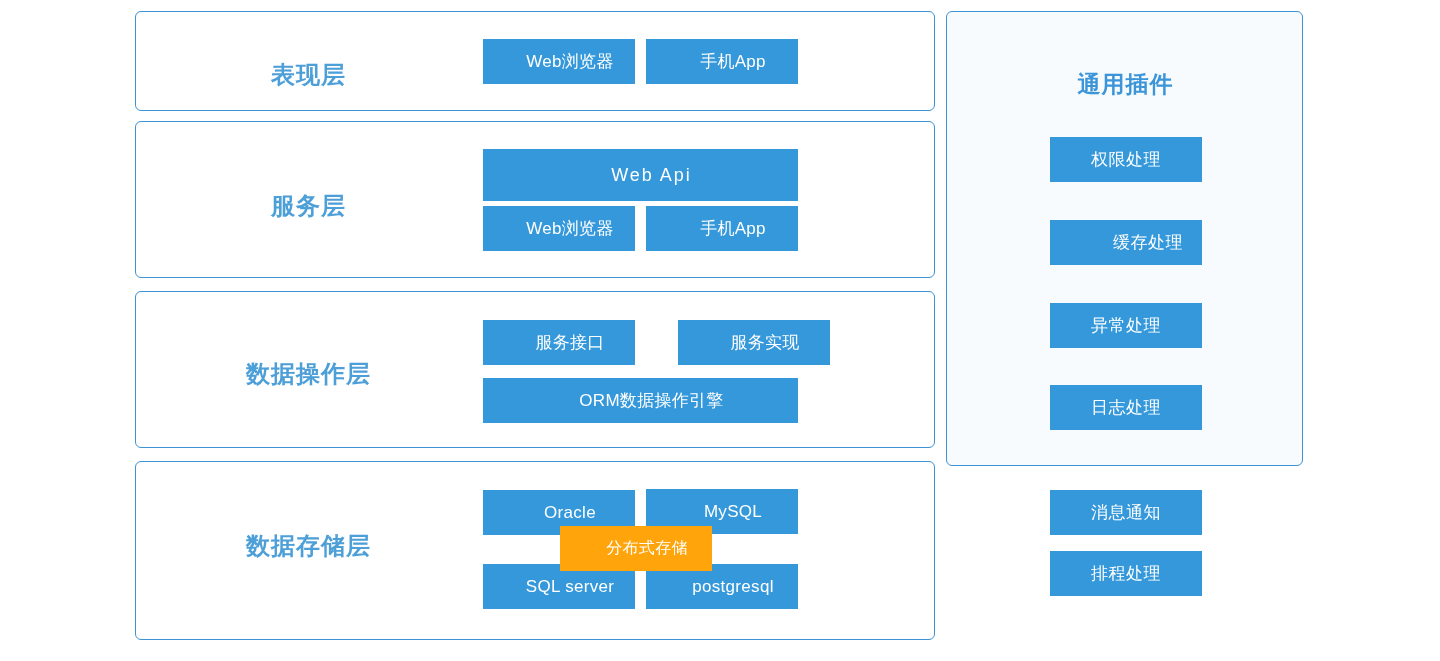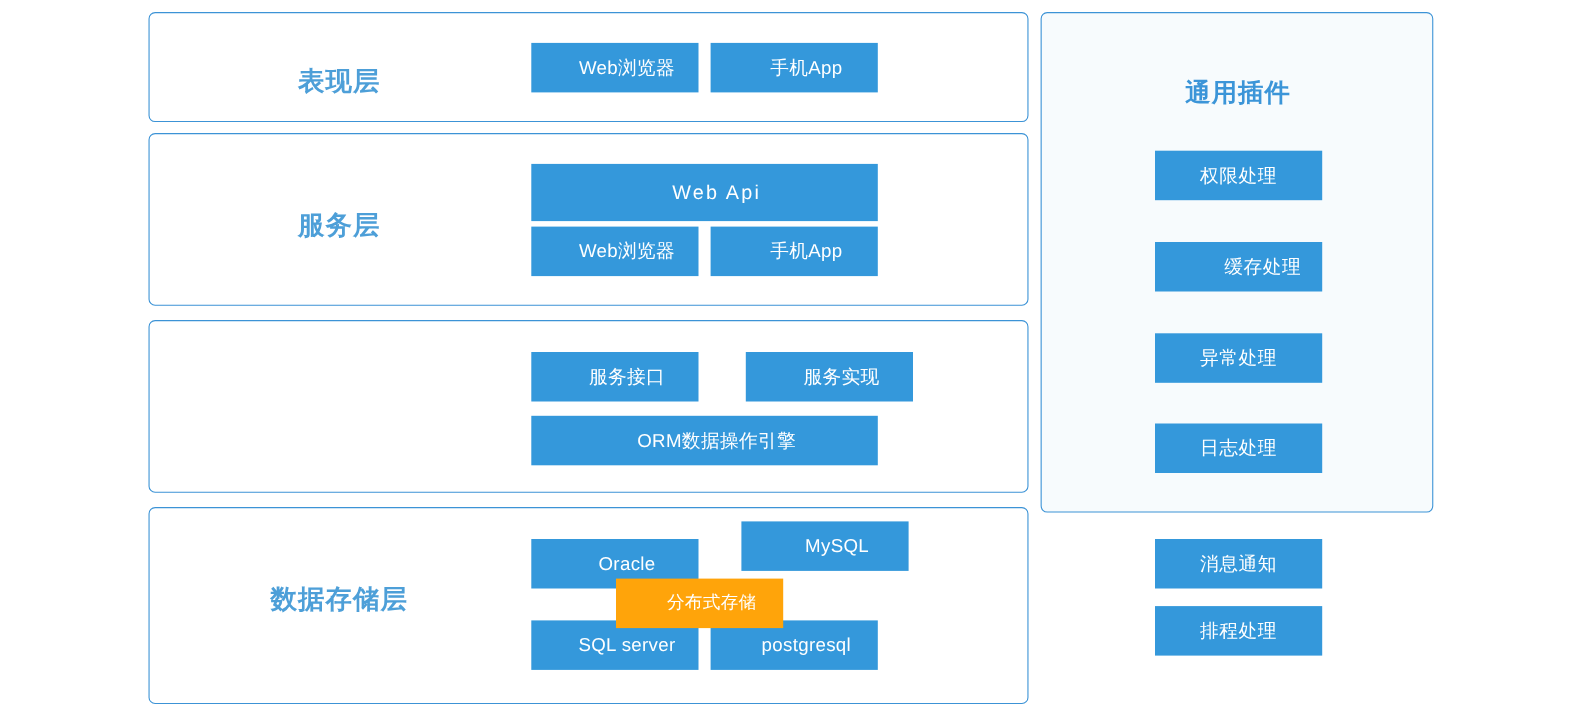--- a/index.html
+++ b/index.html
@@ -108,29 +108,30 @@
   </div>
 
   <div class="layer" style="left:135px; top:121px; width:800px; height:157px;">
     <div class="layer-title" style="top:72px;">服务层</div>
     <div class="bx" style="left:347px; top:27px; width:315px; height:52px; font-size:18px; letter-spacing:2px;">Web Api</div>
     <div class="bx" style="left:347px; top:84px; width:152px; height:45px;">Web浏览器</div>
     <div class="bx" style="left:510px; top:84px; width:152px; height:45px;">手机App</div>
   </div>
 
   <div class="layer" style="left:135px; top:291px; width:800px; height:157px;">
+    <div class="layer-title" style="top:70px;">数据操作层</div>
     <div class="bx" style="left:347px; top:28px; width:152px; height:45px;">服务接口</div>
     <div class="bx" style="left:510px; top:28px; width:152px; height:45px;margin-left:32px;">服务实现</div>
     <div class="bx" style="left:347px; top:86px; width:315px; height:45px;">ORM数据操作引擎</div>
   </div>
 
   <div class="layer" style="left:135px; top:461px; width:800px; height:179px;">
     <div class="layer-title" style="top:72px;">数据存储层</div>
     <div class="bx" style="left:347px; top:28px; width:152px; height:45px;">Oracle</div>
-    <div class="bx" style="left:510px; top:12px; width:152px; height:45px;margin-left:28px;">MySQL</div>
+    <div class="bx" style="left:510px; top:27px; width:152px; height:45px;">MySQL</div>
     <div class="bx" style="left:347px; top:102px; width:152px; height:45px;">SQL server</div>
     <div class="bx" style="left:510px; top:102px; width:152px; height:45px;">postgresql</div>
     <div class="bx orange" style="left:424px; top:64px; width:152px; height:45px;">分布式存储</div>
   </div>
 
   <div id="plugins-panel">
     <div id="plugins-title">通用插件</div>
 
     <div class="plugin-bx" style="top:125px;">权限处理</div>
     <div class="plugin-bx" style="top:208px;padding-left:44px;">缓存处理</div>

